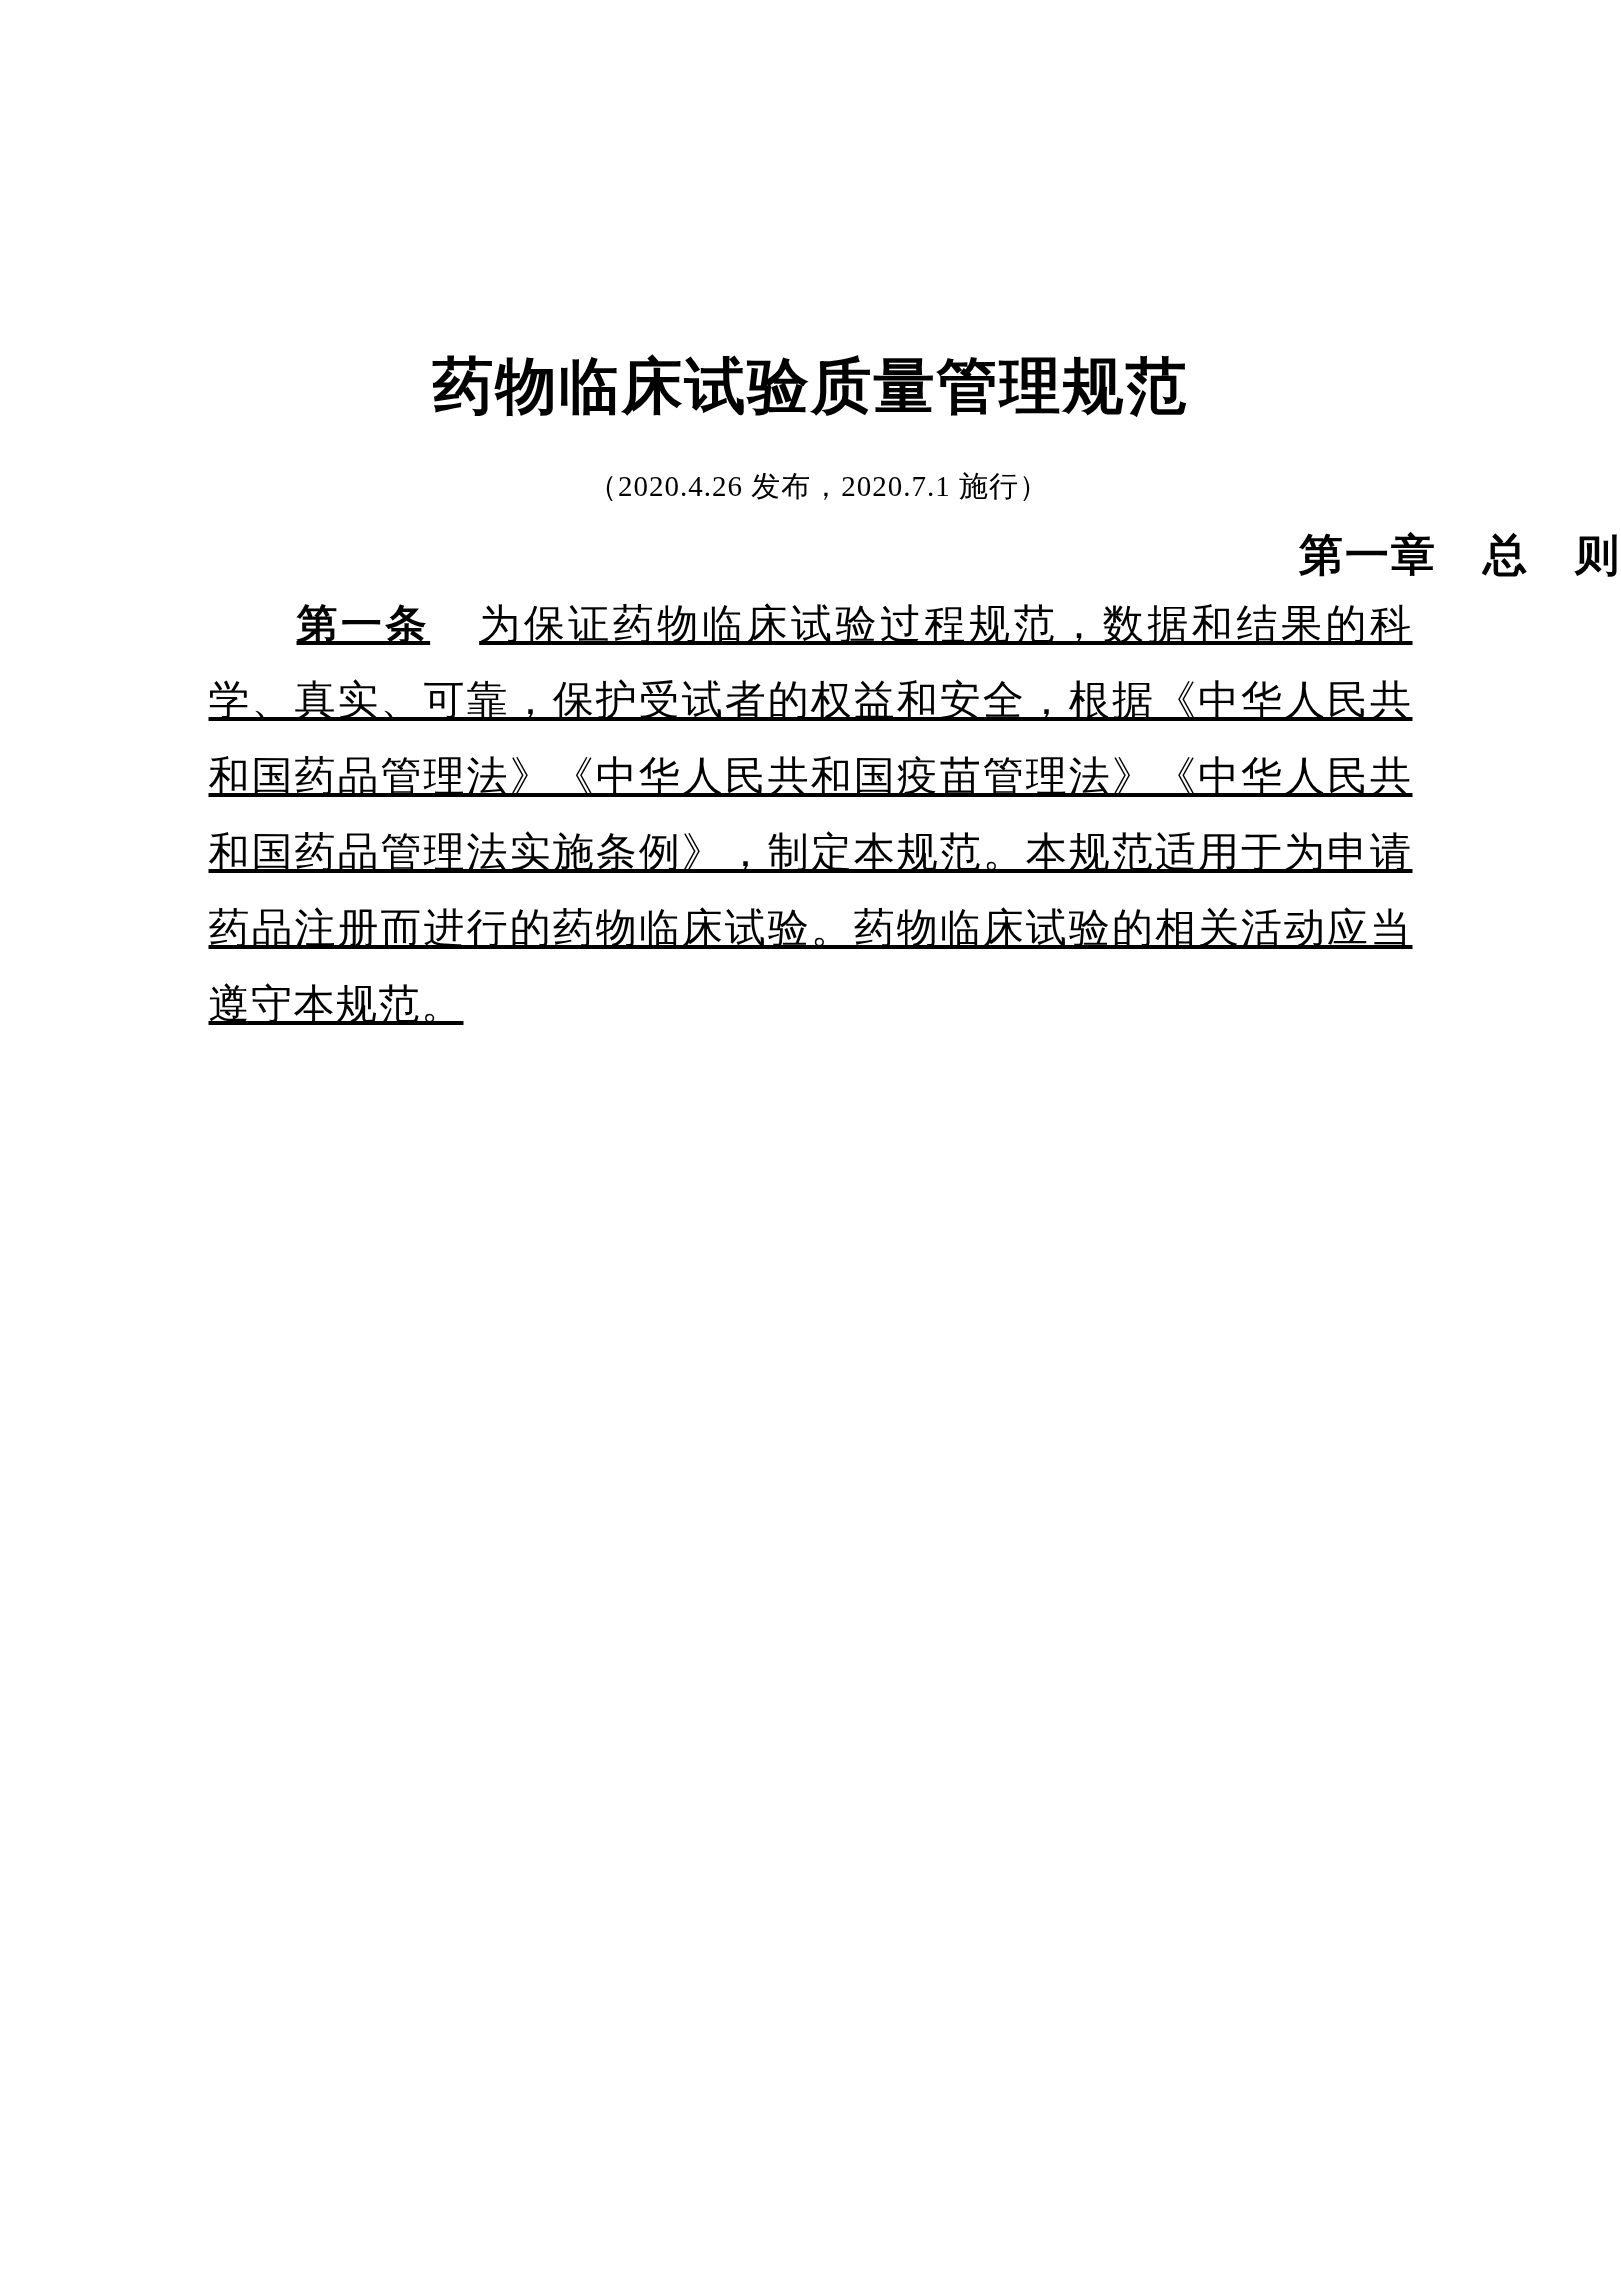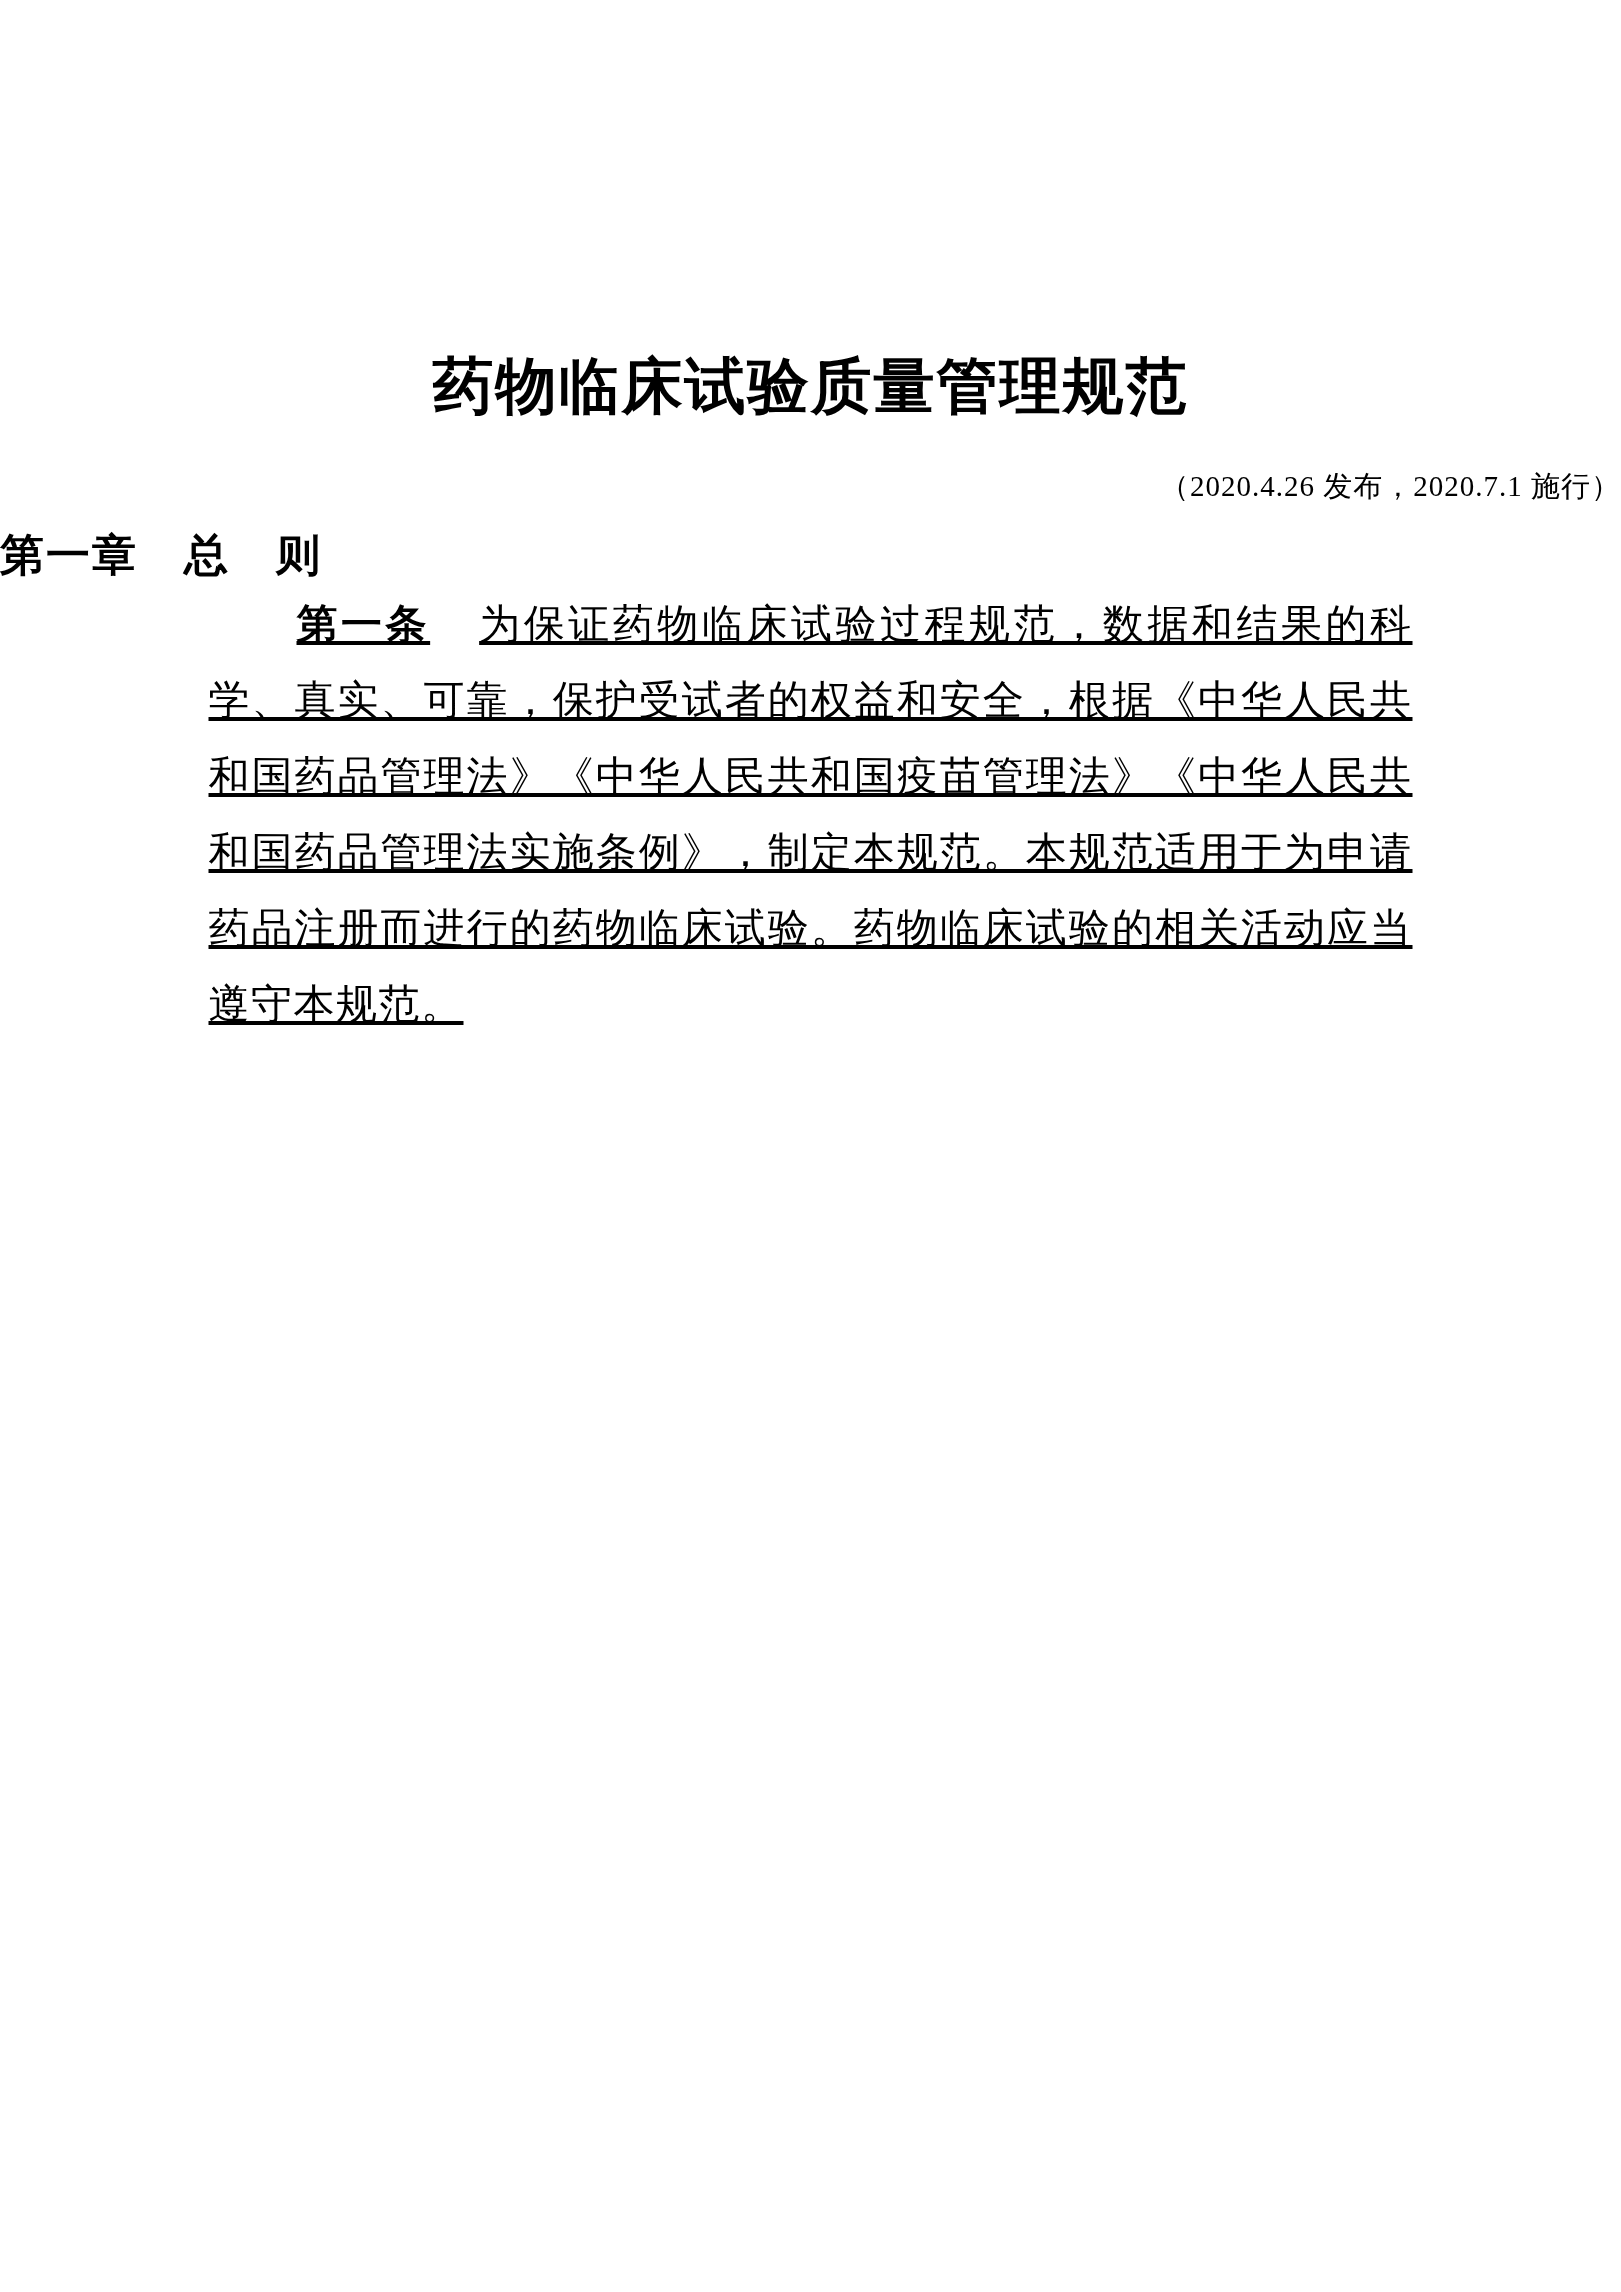--- a/index.html
+++ b/index.html
@@ -26,31 +26,31 @@
     margin: 0;
     text-align: center;
     font-size: 61px;
     line-height: 63px;
     font-weight: bold;
     letter-spacing: 2px;
     font-family: "Liberation Serif", "DejaVu Serif", serif;
   }
   .doc-subtitle {
     margin: 51px 0 0 0;
-    text-align: right;
+    text-align: center;
     font-size: 29px;
     line-height: 35px;
     font-weight: normal;
     letter-spacing: 1px;
     font-family: "Liberation Serif", "DejaVu Serif", serif;
     padding-left: 16px;
   }
   .chapter-heading {
     margin: 27.4px 0 0 0;
-    text-align: left;
+    text-align: right;
     font-size: 44px;
     line-height: 49px;
     font-weight: bold;
     letter-spacing: 2px;
     font-family: "Liberation Serif", "DejaVu Serif", serif;
   }
   .doc-body {
     margin: 5.9px auto 0 auto;
     width: 1204px;
     font-size: 41px;

